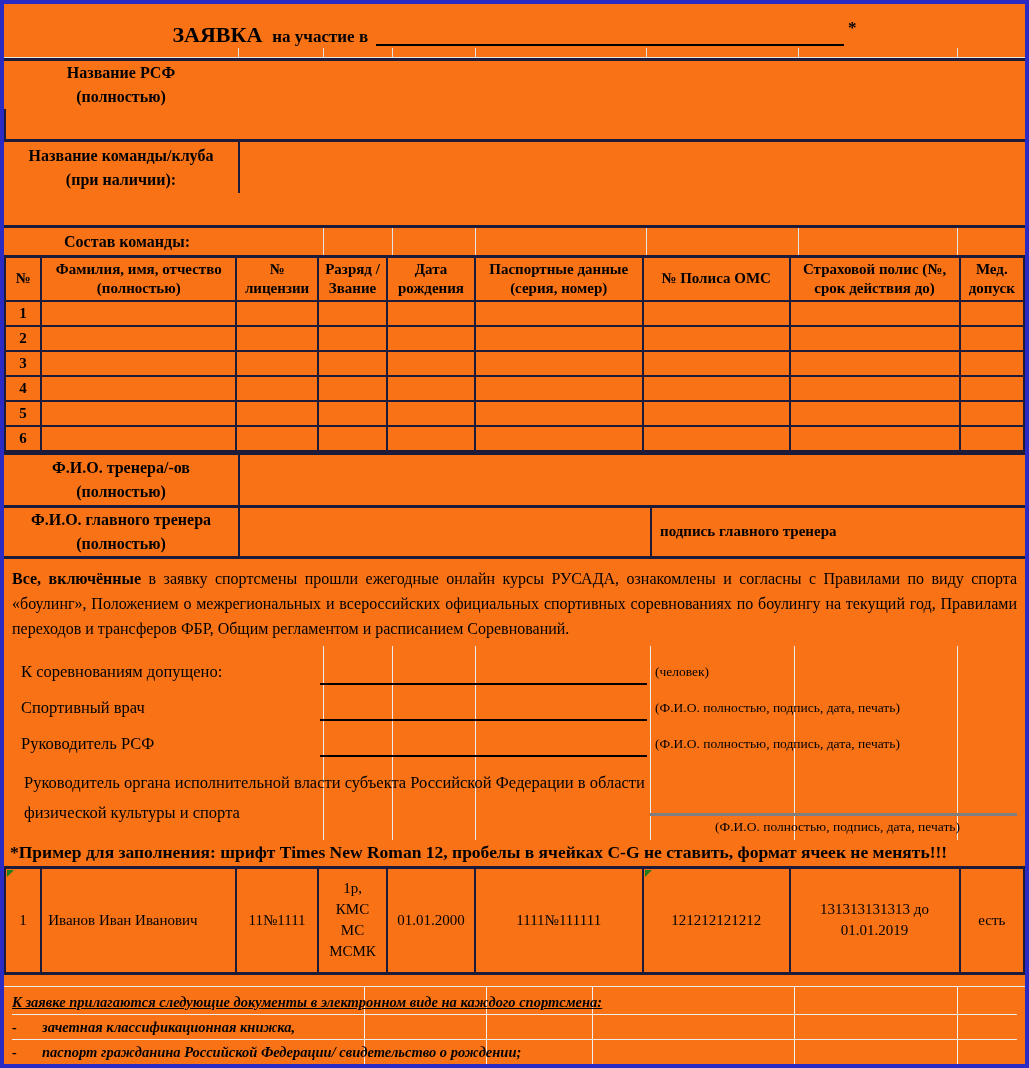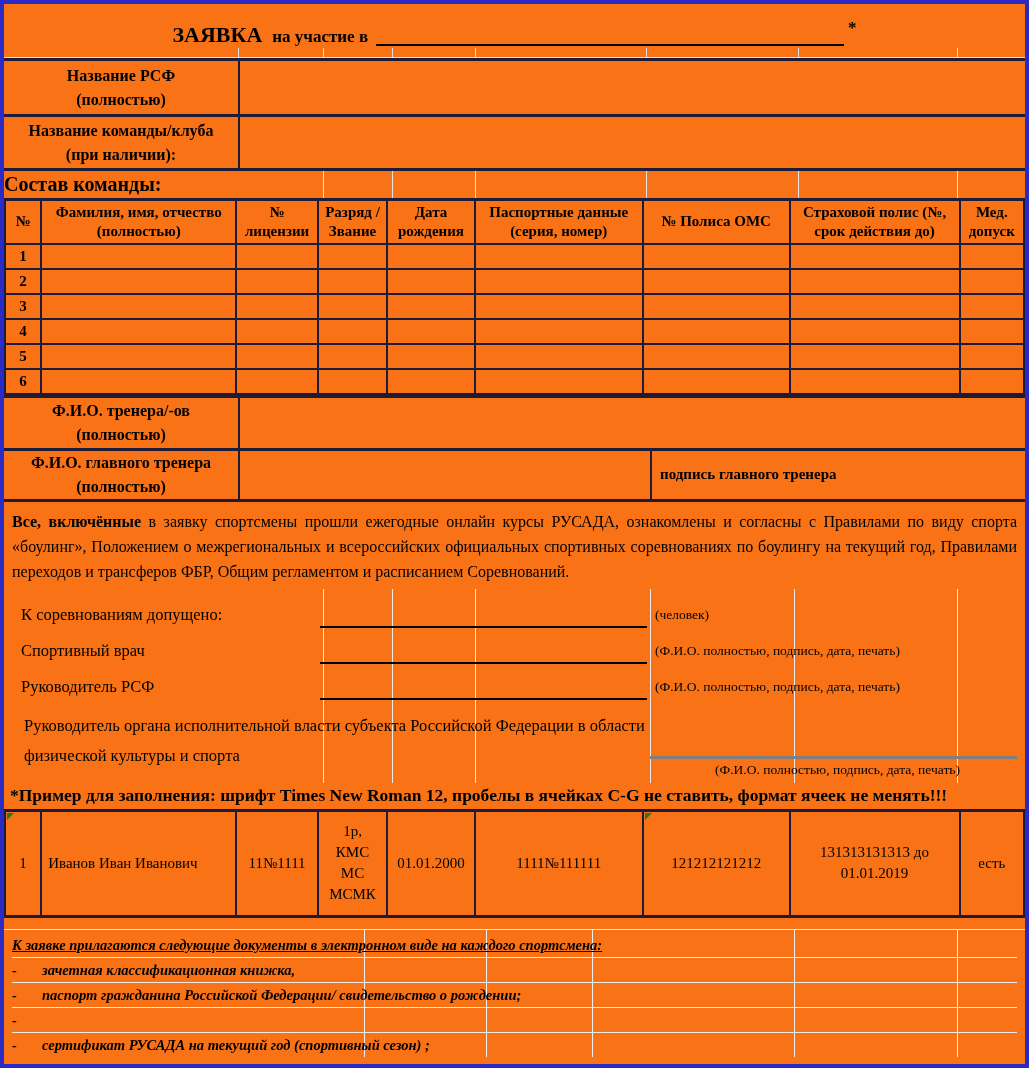--- a/index.html
+++ b/index.html
@@ -22,32 +22,32 @@
   .t-blank { width: 468px; height: 24px; border-bottom: 2.5px solid #000; margin: 0 4px 2px 8px; }
   .t-star  { font-weight: bold; font-size: 17px; align-self: flex-start; margin-top: 8px; }
 
   .grid-band { height: 10px; border-bottom: 1px solid #e6e6e6;
     background-image: linear-gradient(#e0e0e0,#e0e0e0),linear-gradient(#e0e0e0,#e0e0e0),linear-gradient(#e0e0e0,#e0e0e0),linear-gradient(#e0e0e0,#e0e0e0),linear-gradient(#e0e0e0,#e0e0e0),linear-gradient(#e0e0e0,#e0e0e0),linear-gradient(#e0e0e0,#e0e0e0);
     background-size: 1px 100%; background-repeat: no-repeat;
     background-position: 234px 0, 319px 0, 388px 0, 471px 0, 642px 0, 794px 0, 953px 0; }
 
   
   .info-row { display: flex; border-top: 3px solid #1c1c3a; }
-  .info-row.r1 { height: 56px; }
+  .info-row.r1 { height: 81px; flex-direction: column; }
   .info-row.r2 { height: 54px; }
   .info-label { width: 234px; display: flex; align-items: center; justify-content: center;
     text-align: center; font-weight: bold; font-size: 16px; line-height: 24px; }
   .info-value { flex: 1; border-left: 2px solid #1c1c3a; }
 
   
   .team-row { height: 30px; border-top: 3px solid #1c1c3a; display: flex; align-items: center;
-    font-weight: bold; font-size: 20px;
+    padding-left: 60px; font-weight: bold; font-size: 16px;
     background-image: linear-gradient(#e4e4e4,#e4e4e4),linear-gradient(#e4e4e4,#e4e4e4),linear-gradient(#e4e4e4,#e4e4e4),linear-gradient(#e4e4e4,#e4e4e4),linear-gradient(#e4e4e4,#e4e4e4),linear-gradient(#e4e4e4,#e4e4e4);
     background-size: 1px 100%; background-repeat: no-repeat;
-    background-position: 319px 0, 388px 0, 471px 0, 642px 0, 794px 0, 953px 0; }
+    background-position: 319px 0, 388px 0, 471px 0, 642px 0, 794px 0, 953px 0; margin-top: 32px; }
 
   
   table.grid { border-collapse: collapse; table-layout: fixed; width: 1021px; }
   table.grid td, table.grid th { border: 2px solid #1c1c3a; overflow: hidden; }
   table.roster { border-top: 3px solid #1c1c3a; }
   table.roster th { font-weight: bold; font-size: 15px; line-height: 19px; text-align: center;
     vertical-align: middle; height: 44px; padding: 1px 2px; }
   table.roster td { height: 25px; font-weight: bold; font-size: 15px; text-align: center; }
 
   

